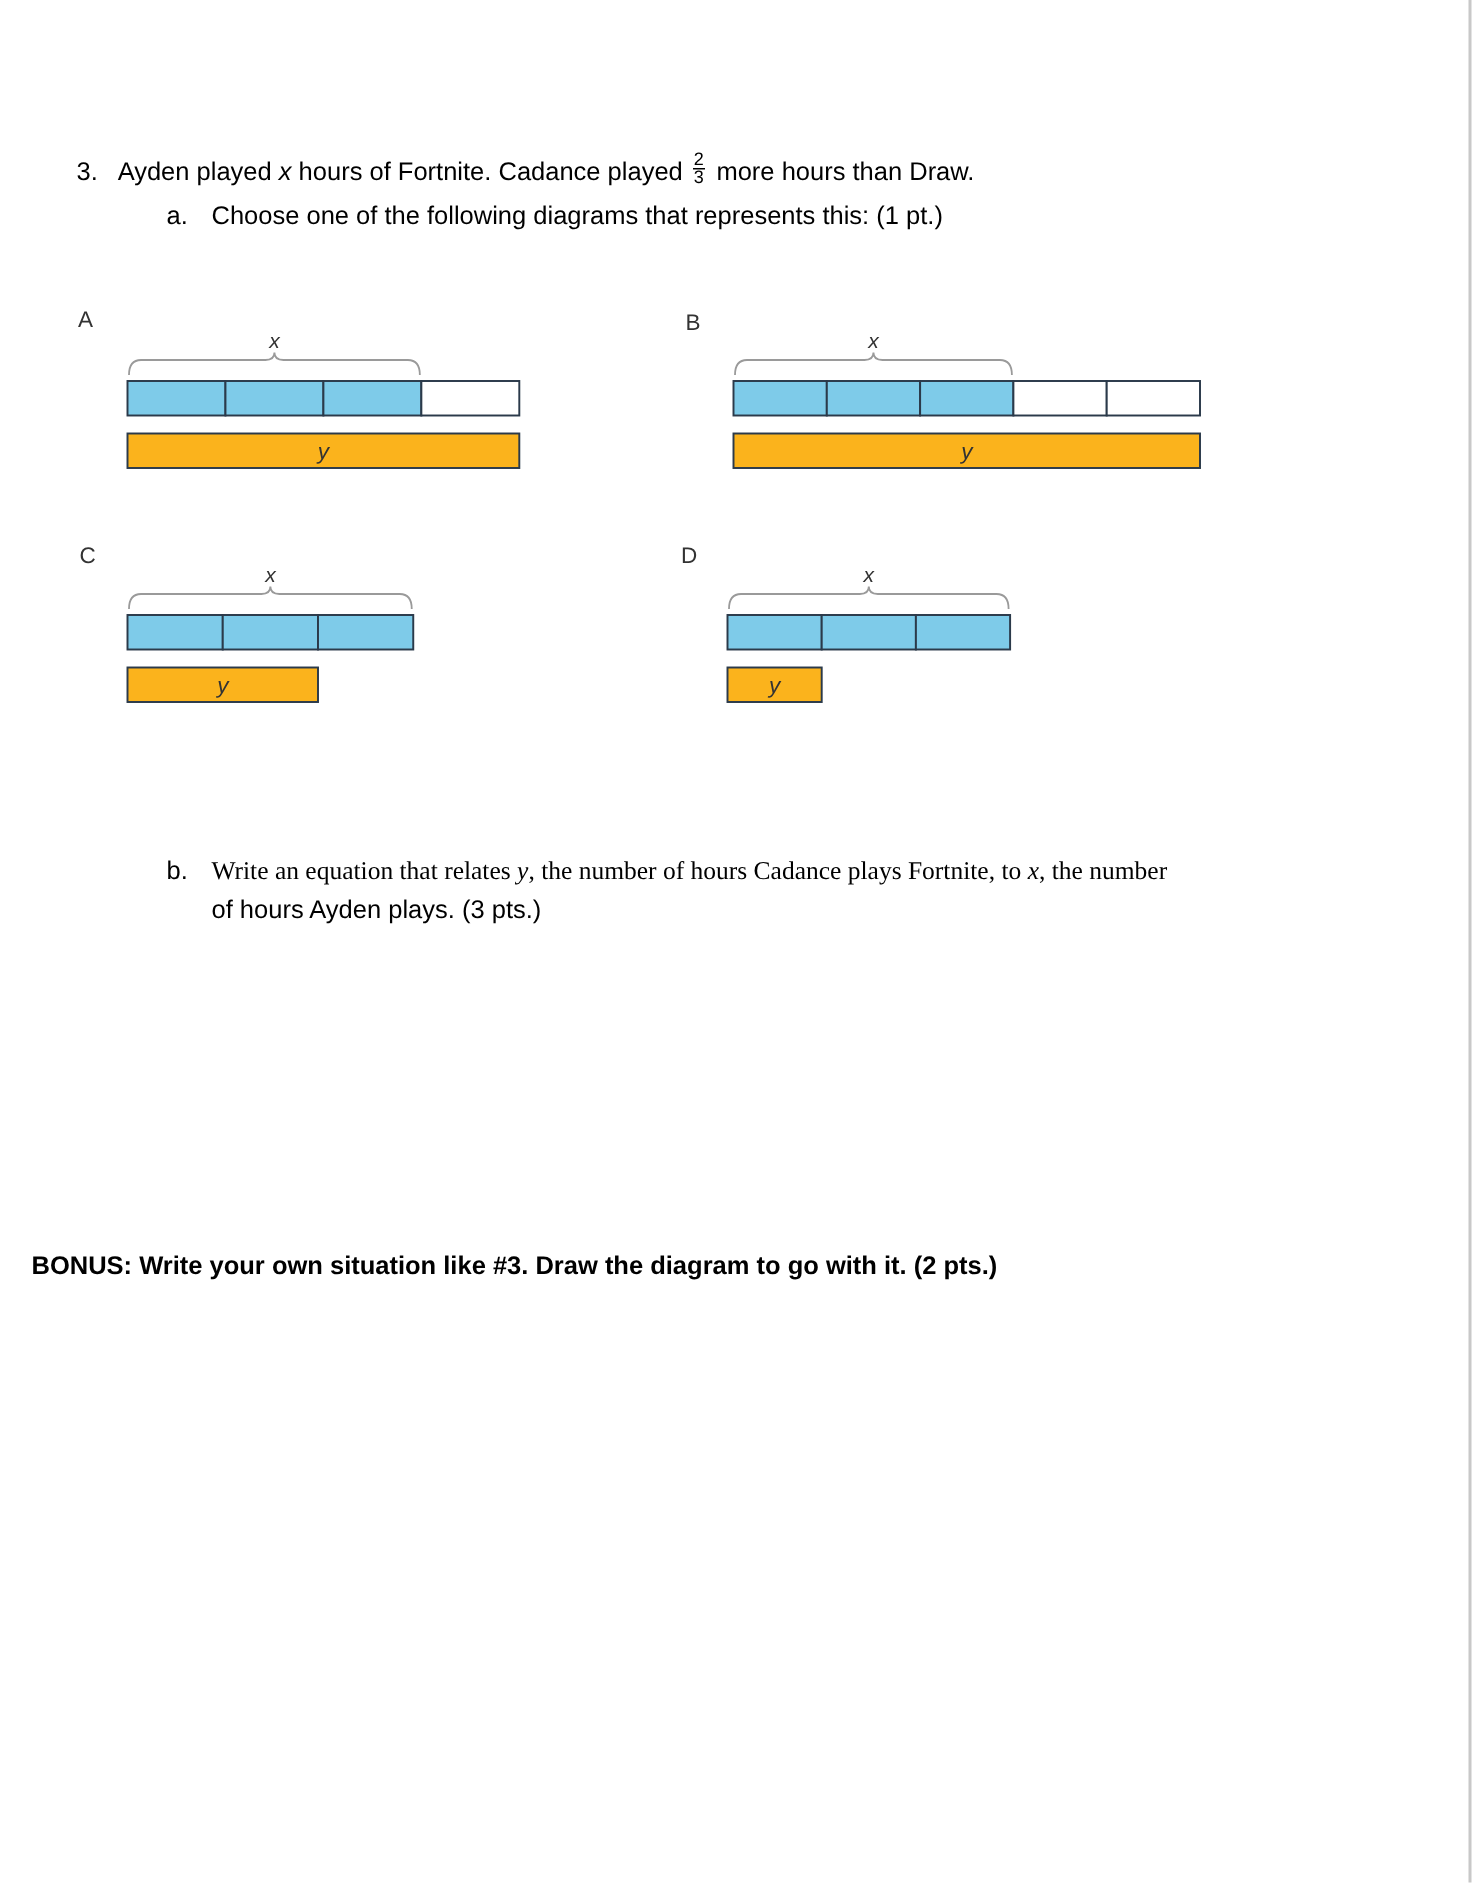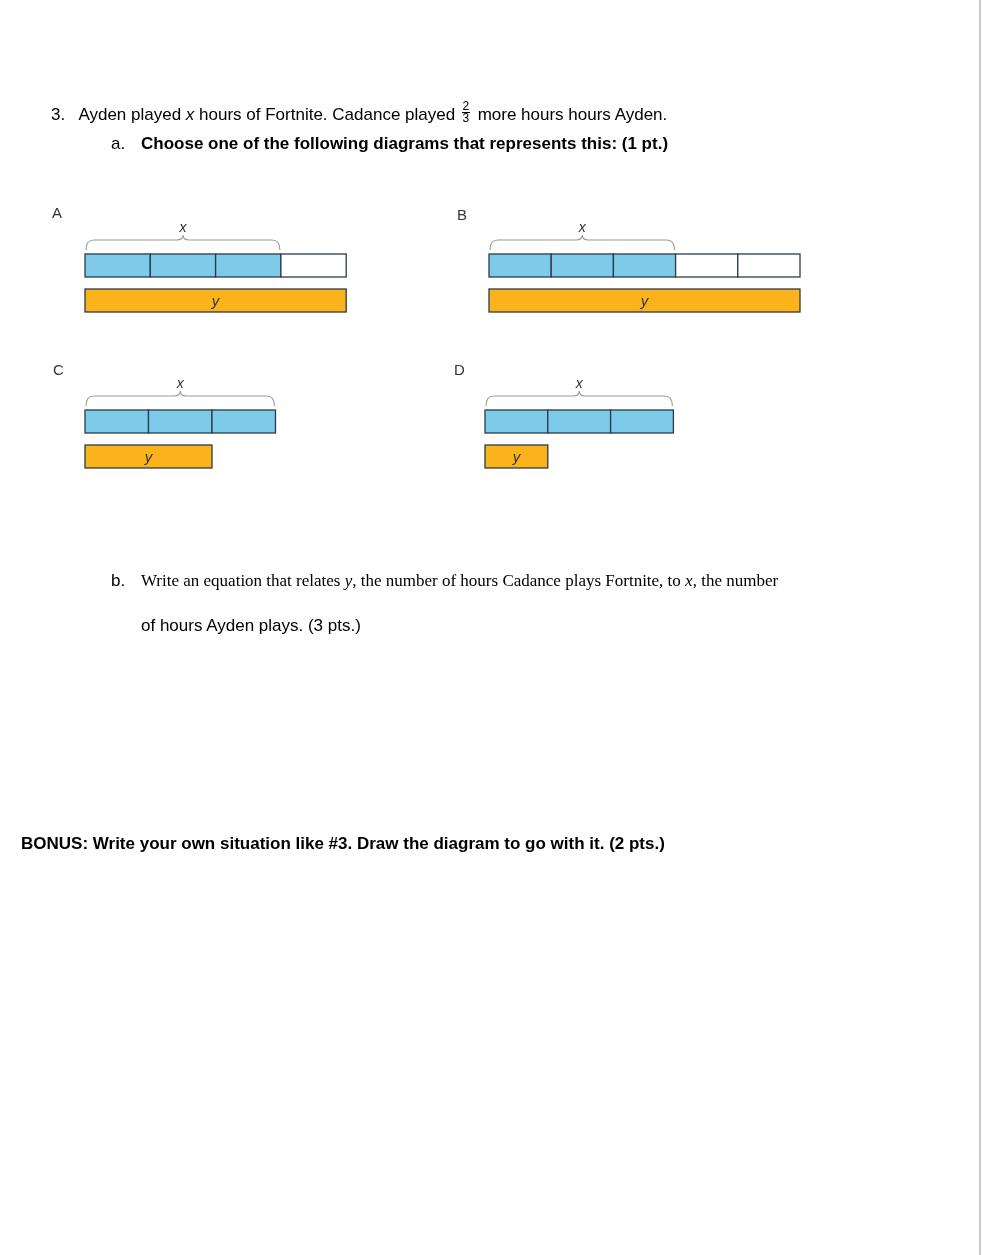--- a/index.html
+++ b/index.html
@@ -13,26 +13,26 @@
   svg.dg { position:absolute; left:0; top:0; overflow:visible; }
   .b { font-weight:bold;text-align:center; }
 </style>
 </head>
 <body>
 
 <div class="edge"></div>
 
 <div class="t" style="left:51px; top:104px;">
   <span>3.</span>&nbsp;&nbsp;
-  <span>Ayden played </span><i>x</i><span> hours of Fortnite.  Cadance played </span><span class="frac"><span>2</span><span class="bar"></span><span>3</span></span><span> more hours hours Ayden.</span>
+  <span>Ayden played </span><i>x</i><span> hours of Fortnite.  Cadance played </span><span class="frac"><span>2</span><span class="bar"></span><span>3</span></span><span> more hours than Draw.</span>
 </div>
 
 <div class="t" style="left:111px; top:134px;">
   <span>a.</span>
-  <span style="position:absolute; left:30px;font-weight:bold;">Choose one of the following diagrams that represents this:  (1 pt.)</span>
+  <span style="position:absolute; left:30px;">Choose one of the following diagrams that represents this:  (1 pt.)</span>
 </div>
 
 <svg class="dg" width="985" height="520" id="dg">
     <text x="52" y="218" font-size="15" fill="#333" font-family="Liberation Sans, sans-serif">A</text>
     <path d="M86,250 Q86,240 94,240 L176.95,240 Q182.95,240 182.95,235 Q182.95,240 188.95,240 L271.9,240 Q279.9,240 279.9,250" fill="none" stroke="#9a9a9a" stroke-width="1.2"></path>
     <text x="182.95" y="232" font-size="14" font-style="italic" fill="#333" text-anchor="middle" font-family="Liberation Sans, sans-serif">x</text>
     <rect x="85" y="254" width="65.3" height="23" fill="#7ecbe9" stroke="#2b3a4a" stroke-width="1.3"></rect>
     <rect x="150.3" y="254" width="65.3" height="23" fill="#7ecbe9" stroke="#2b3a4a" stroke-width="1.3"></rect>
     <rect x="215.6" y="254" width="65.3" height="23" fill="#7ecbe9" stroke="#2b3a4a" stroke-width="1.3"></rect>
     <rect x="280.9" y="254" width="65.3" height="23" fill="#ffffff" stroke="#2b3a4a" stroke-width="1.3"></rect>
@@ -63,15 +63,15 @@
     <rect x="547.8" y="410" width="62.8" height="23" fill="#7ecbe9" stroke="#2b3a4a" stroke-width="1.3"></rect>
     <rect x="610.6" y="410" width="62.8" height="23" fill="#7ecbe9" stroke="#2b3a4a" stroke-width="1.3"></rect>
     <rect x="485" y="445" width="62.8" height="23" fill="#fbb31c" stroke="#2b3a4a" stroke-width="1.3"></rect>
     <text x="516.4" y="462" font-size="15" font-style="italic" fill="#333" text-anchor="middle" font-family="Liberation Sans, sans-serif">y</text>
   </svg>
 
 <div class="t" style="left:111px; top:571px;">
   <span>b.</span>
   <span style="position:absolute; left:30px;font-family:Liberation Serif, serif;"><span>Write an equation that relates </span><i>y</i><span>, the number of hours Cadance plays Fortnite, to </span><i>x</i><span>, the number</span></span>
 </div>
-<div class="t" style="left:141px; top:616px;">of hours Ayden plays. (3 pts.)</div>
+<div class="t" style="left:141px; top:597px;">of hours Ayden plays. (3 pts.)</div>
 
 <div class="t b" style="left:21px; top:834px;">BONUS:  Write your own situation like #3.  Draw the diagram to go with it.  (2 pts.)</div>
 
 </body></html>

